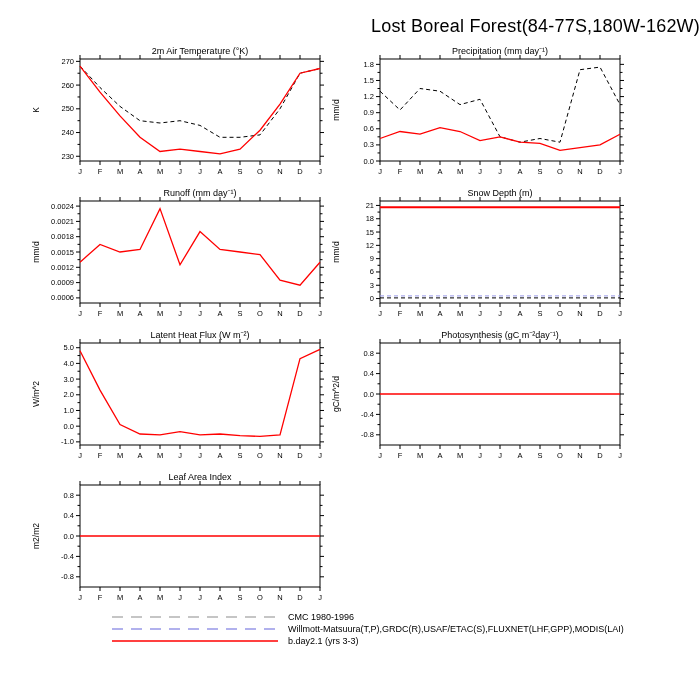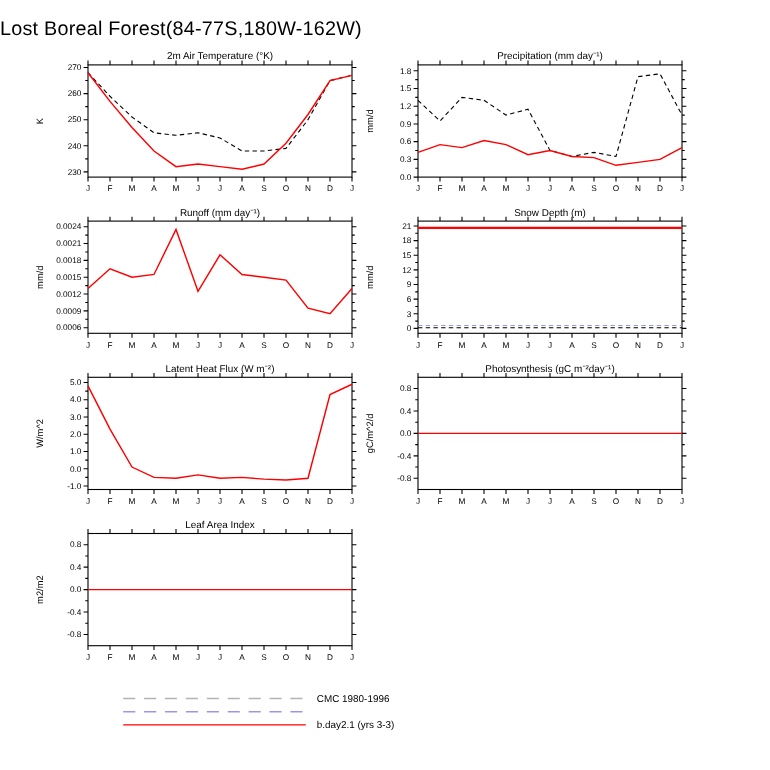--- a/index.html
+++ b/index.html
@@ -1,29 +1,29 @@
 <!DOCTYPE html>
 <html><head>
 <meta charset="utf-8">
 <style>
   html,body{margin:0;padding:0;}
   body{
     width:700px;height:700px;background:#ffffff;overflow:hidden;
     font-family:"Liberation Sans", sans-serif;color:#000;
   }
   h1[data-name="page-title"]{
-    font-size:18px;font-weight:400;text-align:left;
+    font-size:18px;font-weight:400;text-align:right;
     margin:16px 0 8px 0;letter-spacing:0.2px;
   }
   .grid{
     display:grid;grid-template-columns:300px 300px;
     margin-left:28px;row-gap:2px;column-gap:0px;
   }
   .panel{width:300px;height:140px;}
-  .legend{margin:18px 0 0 110px;display:flex;flex-direction:column;}
+  .legend{margin:0 0 0 110px;display:flex;flex-direction:column;}
   .legend-row{display:flex;align-items:center;gap:8px;}
   .legend-label{font-size:9px;white-space:nowrap;}
   svg text{font-family:"Liberation Sans", sans-serif;}
 </style>
 </head>
 <body>
 
 <div class="page" data-name="report-page">
   <h1 data-name="page-title">Lost Boreal Forest(84-77S,180W-162W)</h1>
   <div class="grid" data-name="charts-grid">
@@ -557,20 +557,21 @@
       <div class="legend-row" data-name="legend-entry">
         <svg viewBox="0 0 170 12" width="170" height="12" data-name="legend-line-swatch">
           <line x1="2" y1="6" x2="168" y2="6" stroke="#b3b3b3" stroke-width="1.3" stroke-dasharray="11,8"></line>
         </svg>
         <span class="legend-label" data-name="legend-label">CMC 1980-1996</span>
       </div>
       <div class="legend-row" data-name="legend-entry">
         <svg viewBox="0 0 170 12" width="170" height="12" data-name="legend-line-swatch">
           <line x1="2" y1="6" x2="168" y2="6" stroke="#9898e8" stroke-width="1.3" stroke-dasharray="11,8"></line>
         </svg>
+        <span class="legend-label" data-name="legend-label">Willmott-Matsuura(T,P),GRDC(R),USAF/ETAC(S),FLUXNET(LHF,GPP),MODIS(LAI)</span>
       </div>
       <div class="legend-row" data-name="legend-entry">
         <svg viewBox="0 0 170 12" width="170" height="12" data-name="legend-line-swatch">
           <line x1="2" y1="6" x2="168" y2="6" stroke="#ff0000" stroke-width="1.3"></line>
         </svg>
         <span class="legend-label" data-name="legend-label">b.day2.1 (yrs 3-3)</span>
       </div>
     </div>
 </div>
 

